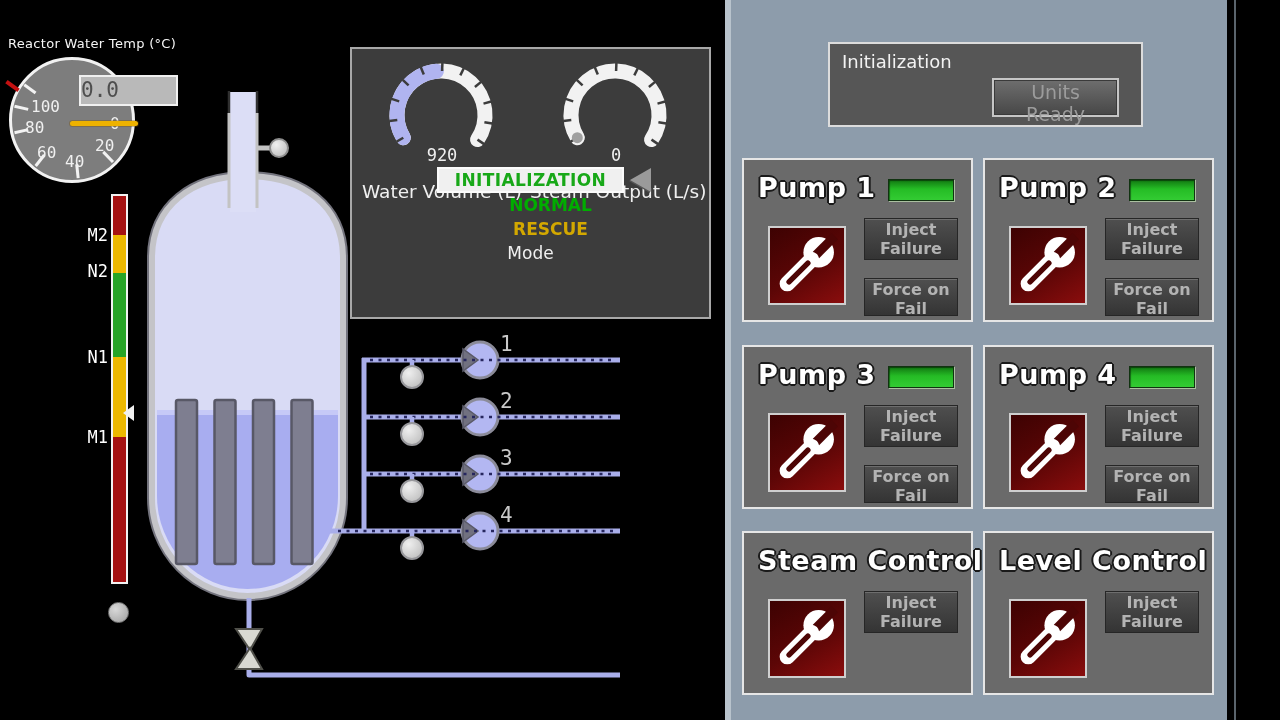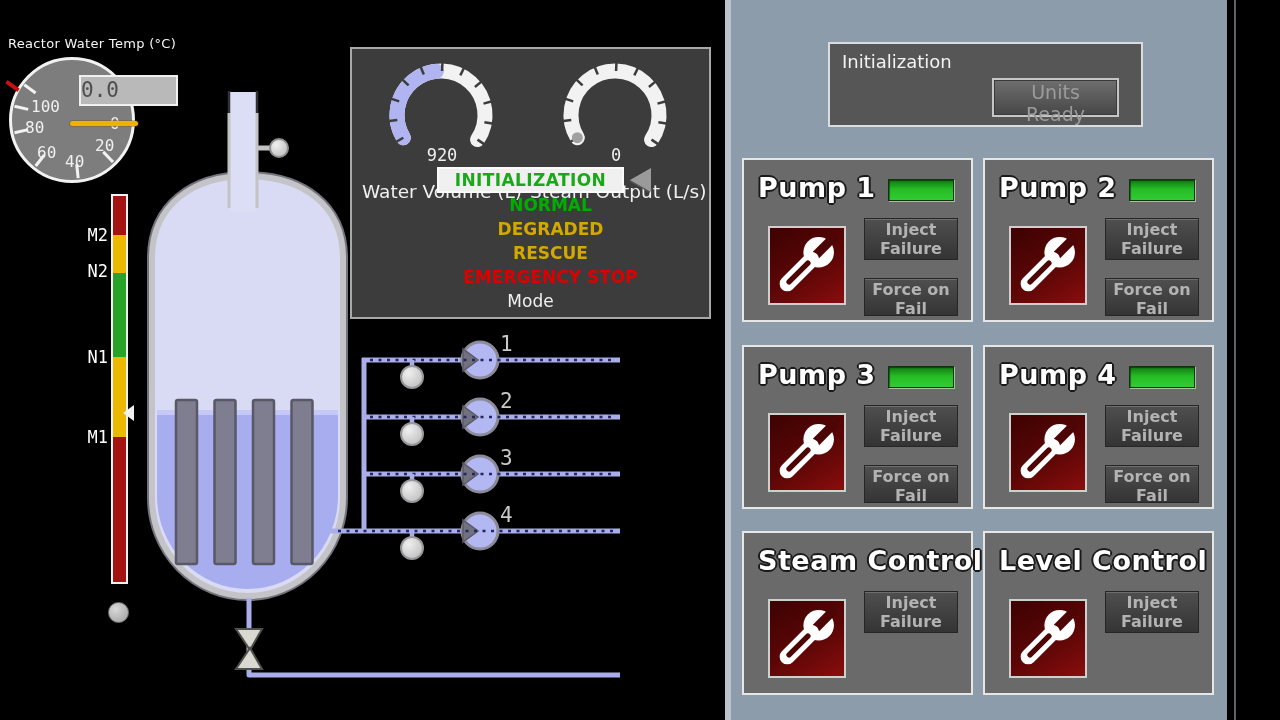--- a/index.html
+++ b/index.html
@@ -265,23 +265,21 @@
       <span class="gauge-val mono">0</span>
       <span class="gauge-lbl">Steam Output (L/s)</span>
     </div>
 
     <div class="mode-col">
       <div class="mode-box">
         <span>INITIALIZATION</span>
         <span class="mode-tri"></span>
       </div>
       <div class="mode-item mi-green">NORMAL</div>
-      <div class="mode-item mi-amber">DEGRADED</div>
       <div class="mode-item mi-amber">RESCUE</div>
-      <div class="mode-item mi-red">EMERGENCY STOP</div>
       <div class="mode-cap">Mode</div>
     </div>
   </div>
 
   <div class="abs rpanel"></div>
   <div class="abs redge-line"></div>
 
   <div class="abs init-box">
     <span class="init-title">Initialization</span>
     <button class="ready-btn" style="left:162px;width:127px">Units Ready</button>

